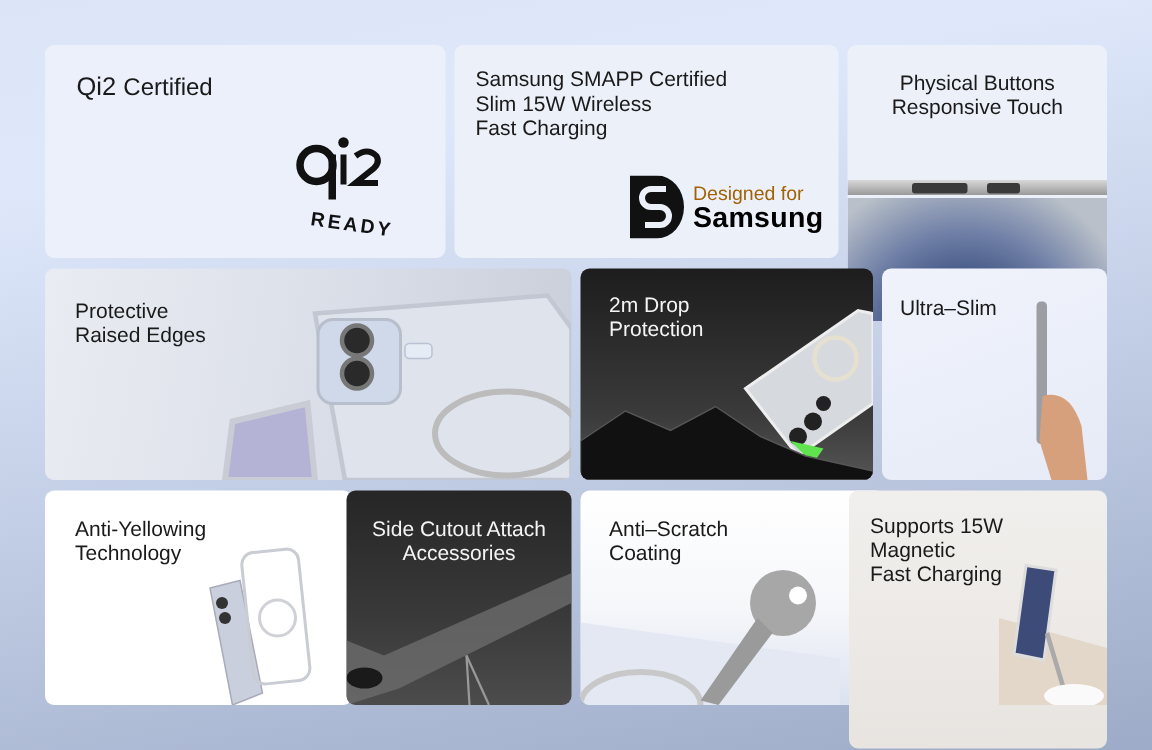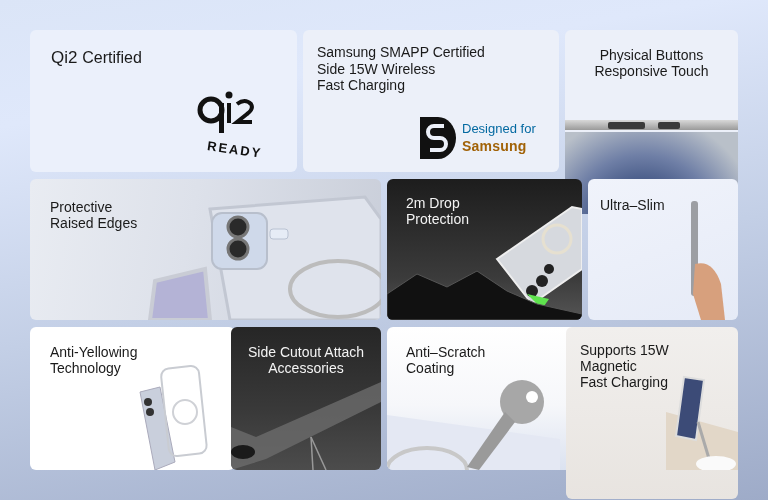--- a/index.html
+++ b/index.html
@@ -27,22 +27,22 @@
   #c5 { left: 387px; top: 179px; width: 195px; height: 141px; background: linear-gradient(180deg, #1d1d1d 0%, #3b3b3b 70%, #555 100%); }
   #c6 { left: 588px; top: 179px; width: 150px; height: 141px; background: linear-gradient(160deg, #f0f3fb 0%, #e6ebf7 100%); }
   
   #c7 { left: 30px; top: 327px; width: 205px; height: 143px; background: #ffffff; }
   #c8 { left: 231px; top: 327px; width: 150px; height: 143px; background: linear-gradient(180deg, #262626 0%, #3a3a3a 60%, #4c4c4c 100%); }
   #c9 { left: 387px; top: 327px; width: 203px; height: 143px; background: linear-gradient(180deg, #ffffff 0%, #f6f7fa 55%, #dbe2f0 100%); }
   #c10 { left: 566px; top: 327px; width: 172px; height: 172px; background: linear-gradient(180deg, #f1efed 0%, #e8e4e0 100%); }
 
   .qi2-logo { position: absolute; left: 165px; top: 58px; width: 80px; height: 72px; }
   .samsung-badge { position: absolute; left: 117px; top: 87px; display: flex; align-items: center; gap: 6px; }
-  .samsung-badge .t1 { font-size: 13px; color: #0369a1; line-height: 15px; }
-  .samsung-badge .t2 { font-size: 14px; color: #a16207; line-height: 20px; font-weight: bold; letter-spacing: 0.2px; }
+  .samsung-badge .t1 { font-size: 13px; color: #a16207; line-height: 15px; }
+  .samsung-badge .t2 { font-size: 19px; color: #000000; line-height: 20px; font-weight: bold; letter-spacing: 0.2px; }
 
   .phone-edge { position: absolute; left: 0; right: 0; top: 90px; height: 10px; background: linear-gradient(180deg, #d8d8d8, #9a9a9a); }
   .phone-btn { position: absolute; top: 92px; height: 7px; background: #3a3a3a; border-radius: 2px; }
   .phone-screen { position: absolute; left: 0; right: 0; top: 102px; bottom: 0; background: radial-gradient(circle at 45% 120%, #2b3b66 0%, #3d5180 30%, #6f7fa6 55%, #b9c0c9 85%); }
 </style>
 </head>
 <body>
 
 <div class="card" id="c1">
   <div class="txt" style="left:21px; top:18px; font-size:17px; line-height:20px;">
@@ -54,21 +54,21 @@
     <rect x="24" y="15" width="5" height="30" fill="#111"></rect>
     <circle cx="34" cy="7" r="3.5" fill="#111"></circle>
     <rect x="32" y="15" width="4" height="20" fill="#111"></rect>
     <path d="M42 16 q8 -6 14 0 q3 5 -4 10 l-10 8 h15" fill="none" stroke="#111" stroke-width="4"></path>
     <text x="40" y="66" text-anchor="middle" font-family="Liberation Sans, sans-serif" font-weight="bold" font-size="13" letter-spacing="2" fill="#111" transform="rotate(8 40 60)">READY</text>
   </svg>
 </div>
 
 <div class="card" id="c2">
   <div class="txt b" style="left:14px; top:14px;">Samsung SMAPP Certified</div>
-  <div class="txt" style="left:14px; top:31px;">Side 15W Wireless</div>
+  <div class="txt" style="left:14px; top:31px;">Slim 15W Wireless</div>
   <div class="txt" style="left:14px; top:47px;">Fast Charging</div>
   <div class="samsung-badge">
     <svg width="36" height="42" viewBox="0 0 36 42">
       <path d="M0 0 H18 A18 21 0 0 1 18 42 H0 Z" fill="#111"></path>
       <path d="M24 9 H14 a6 6 0 0 0 0 12 h6 a6 6 0 0 1 0 12 H10" fill="none" stroke="#ecf0f9" stroke-width="4"></path>
     </svg>
     <div>
       <div class="t1">Designed for</div>
       <div class="t2">Samsung</div>
     </div>

